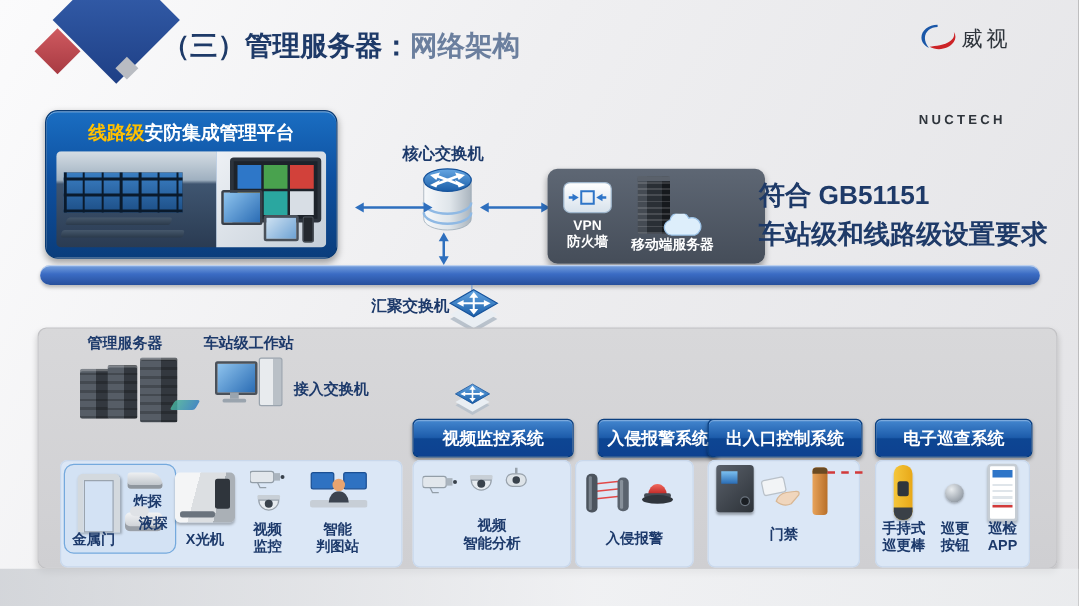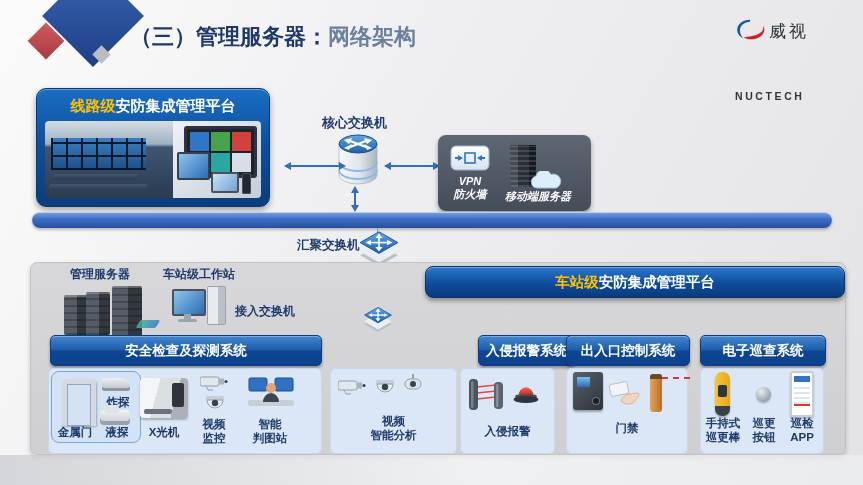--- a/index.html
+++ b/index.html
@@ -48,22 +48,22 @@
   .pf-ph{position:absolute;left:78%;bottom:5%;width:11%;height:27%;background:#23282e;border-radius:2px;box-shadow:inset 0 0 0 1px #4a515a;}
   
   .darrow{position:absolute;}
   .darrow.h{background:linear-gradient(#2e6fbe,#2e6fbe) no-repeat center/calc(100% - 12px) 2px;height:10px;}
   .darrow.h::before{content:'';position:absolute;left:0;top:50%;transform:translateY(-50%);border-style:solid;border-width:4px 7px 4px 0;border-color:transparent #2e6fbe transparent transparent;}
   .darrow.h::after{content:'';position:absolute;right:0;top:50%;transform:translateY(-50%);border-style:solid;border-width:4px 0 4px 7px;border-color:transparent transparent transparent #2e6fbe;}
   .darrow.v{background:linear-gradient(#2e6fbe,#2e6fbe) no-repeat center/2px calc(100% - 12px);width:10px;}
   .darrow.v::before{content:'';position:absolute;top:0;left:50%;transform:translateX(-50%);border-style:solid;border-width:0 4px 7px 4px;border-color:transparent transparent #2e6fbe transparent;}
   .darrow.v::after{content:'';position:absolute;bottom:0;left:50%;transform:translateX(-50%);border-style:solid;border-width:7px 4px 0 4px;border-color:#2e6fbe transparent transparent transparent;}
   
-  .vpn-box{position:absolute;left:438px;top:135px;width:153px;height:76px;border-radius:8px;
-    background:linear-gradient(180deg,#5e6774,#454d59);box-shadow:0 3px 5px rgba(0,0,0,.35);font-style:italic;}
+  .vpn-box{position:absolute;left:438px;top:135px;width:174px;height:76px;border-radius:8px;
+    background:linear-gradient(180deg,#5e6774,#454d59);box-shadow:0 3px 5px rgba(0,0,0,.35);}
   .vpn-box .wlbl{position:absolute;font-size:11px;font-weight:bold;color:#fff;text-align:center;line-height:1.2;}
   .srv{position:absolute;left:72px;top:6px;width:26px;height:46px;border-radius:2px;
     background:repeating-linear-gradient(0deg,rgba(255,255,255,.14) 0 1.5px,transparent 1.5px 5px),
     linear-gradient(90deg,#454b53 0 30%,#2a2f35 30% 75%,#16191d 75%);}
   .srv::after{content:'';position:absolute;left:0;right:0;top:0;height:4px;background:#5a616b;}
   
   .note{position:absolute;left:607px;top:141px;font-size:21px;font-weight:bold;color:#1e3a68;line-height:1.48;white-space:nowrap;}
   
   .bus{position:absolute;left:32px;top:212px;width:800px;height:16px;border-radius:8px;
     background:linear-gradient(180deg,#7aa4e0 0%,#3b6cc4 45%,#274f9c 100%);
@@ -222,20 +222,24 @@
     </svg>
     <div class="wlbl pre" style="left:4px;top:40px;width:56px;">VPN
 防火墙</div>
     <div class="srv"></div>
     <svg style="position:absolute;left:92px;top:36px;" width="32" height="20" viewBox="0 0 32 20">
       <path d="M7 17 a6 6 0 0 1 -1 -11.8 A8 8 0 0 1 21 3.5 A6.5 6.5 0 0 1 26 17 z" fill="#ddeefb" stroke="#9cc3e8"></path>
     </svg>
     <div class="wlbl" style="left:58px;top:55px;width:84px;">移动端服务器</div>
   </div>
 
+  <div class="note">
+    <div>符合 GB51151</div>
+    <div>车站级和线路级设置要求</div>
+  </div>
 
   <div class="bus"></div>
 
   <div class="cline" style="left:377px;top:228px;width:1px;height:100px;"></div>
   <div class="cline" style="left:122px;top:300px;width:255px;height:1px;"></div>
   <div class="cline" style="left:185px;top:327px;width:578px;height:1px;"></div>
   <div class="cline" style="left:185px;top:327px;width:1px;height:9px;"></div>
   <div class="cline" style="left:393px;top:327px;width:1px;height:9px;"></div>
   <div class="cline" style="left:508px;top:327px;width:1px;height:9px;"></div>
   <div class="cline" style="left:627px;top:327px;width:1px;height:9px;"></div>
@@ -288,37 +292,34 @@
         <path d="M22 14 L22 20"></path>
       </g>
     <g fill="#fff">
         <polygon points="7,14 13,11 13,17"></polygon>
         <polygon points="37,14 31,11 31,17"></polygon>
         <polygon points="22,4 18,9 26,9"></polygon>
         <polygon points="22,24 18,19 26,19"></polygon>
       </g>
   </svg>
 
-  <div class="st-bar">
-    <span class="hl">车站级</span><span>安防集成管理平台</span>
-  </div>
-
-  <div class="sys-h" style="left:50px;width:270px;">安全检查及探测系统</div>
+
+  <div class="sys-h" style="left:330px;width:127px;">视频监控系统</div>
   <div class="sys-h" style="left:478px;width:95px;">入侵报警系统</div>
   <div class="sys-h" style="left:566px;width:122px;">出入口控制系统</div>
   <div class="sys-h" style="left:700px;width:124px;">电子巡查系统</div>
 
   <div class="sys-b" style="left:48px;width:274px;">
     <div class="subgroup">
       <div class="icon-door" style="left:10px;top:7px;"></div>
       <div class="icon-det" style="left:50px;top:6px;"></div>
       <div class="ilbl" style="left:50px;top:23px;width:32px;">炸探</div>
       <div class="icon-det2" style="left:48px;top:38px;"></div>
       <div class="ilbl" style="left:2px;top:53px;width:42px;">金属门</div>
-      <div class="ilbl" style="left:48px;top:53px;width:34px;">液探</div>
+      <div class="ilbl" style="left:48px;top:40px;width:34px;text-align:right;">液探</div>
     </div>
     <div class="icon-xray" style="left:92px;top:10px;"></div>
     <div class="ilbl" style="left:92px;top:57px;width:48px;">X光机</div>
     <svg style="position:absolute;left:152px;top:6px;" width="30" height="18" viewBox="0 0 30 18">
       <rect x="0" y="3" width="19" height="9" rx="2" fill="#e2e7ec" stroke="#939ea8"></rect>
       <rect x="19" y="4.5" width="5" height="6" fill="#aab4be"></rect>
         <circle cx="26" cy="7.5" r="1.6" fill="#39424c"></circle>
       <path d="M6 12 l2 4 h5" stroke="#939ea8" fill="none"></path>
     </svg>
     <svg style="position:absolute;left:157px;top:28px;" width="20" height="14" viewBox="0 0 20 14">

